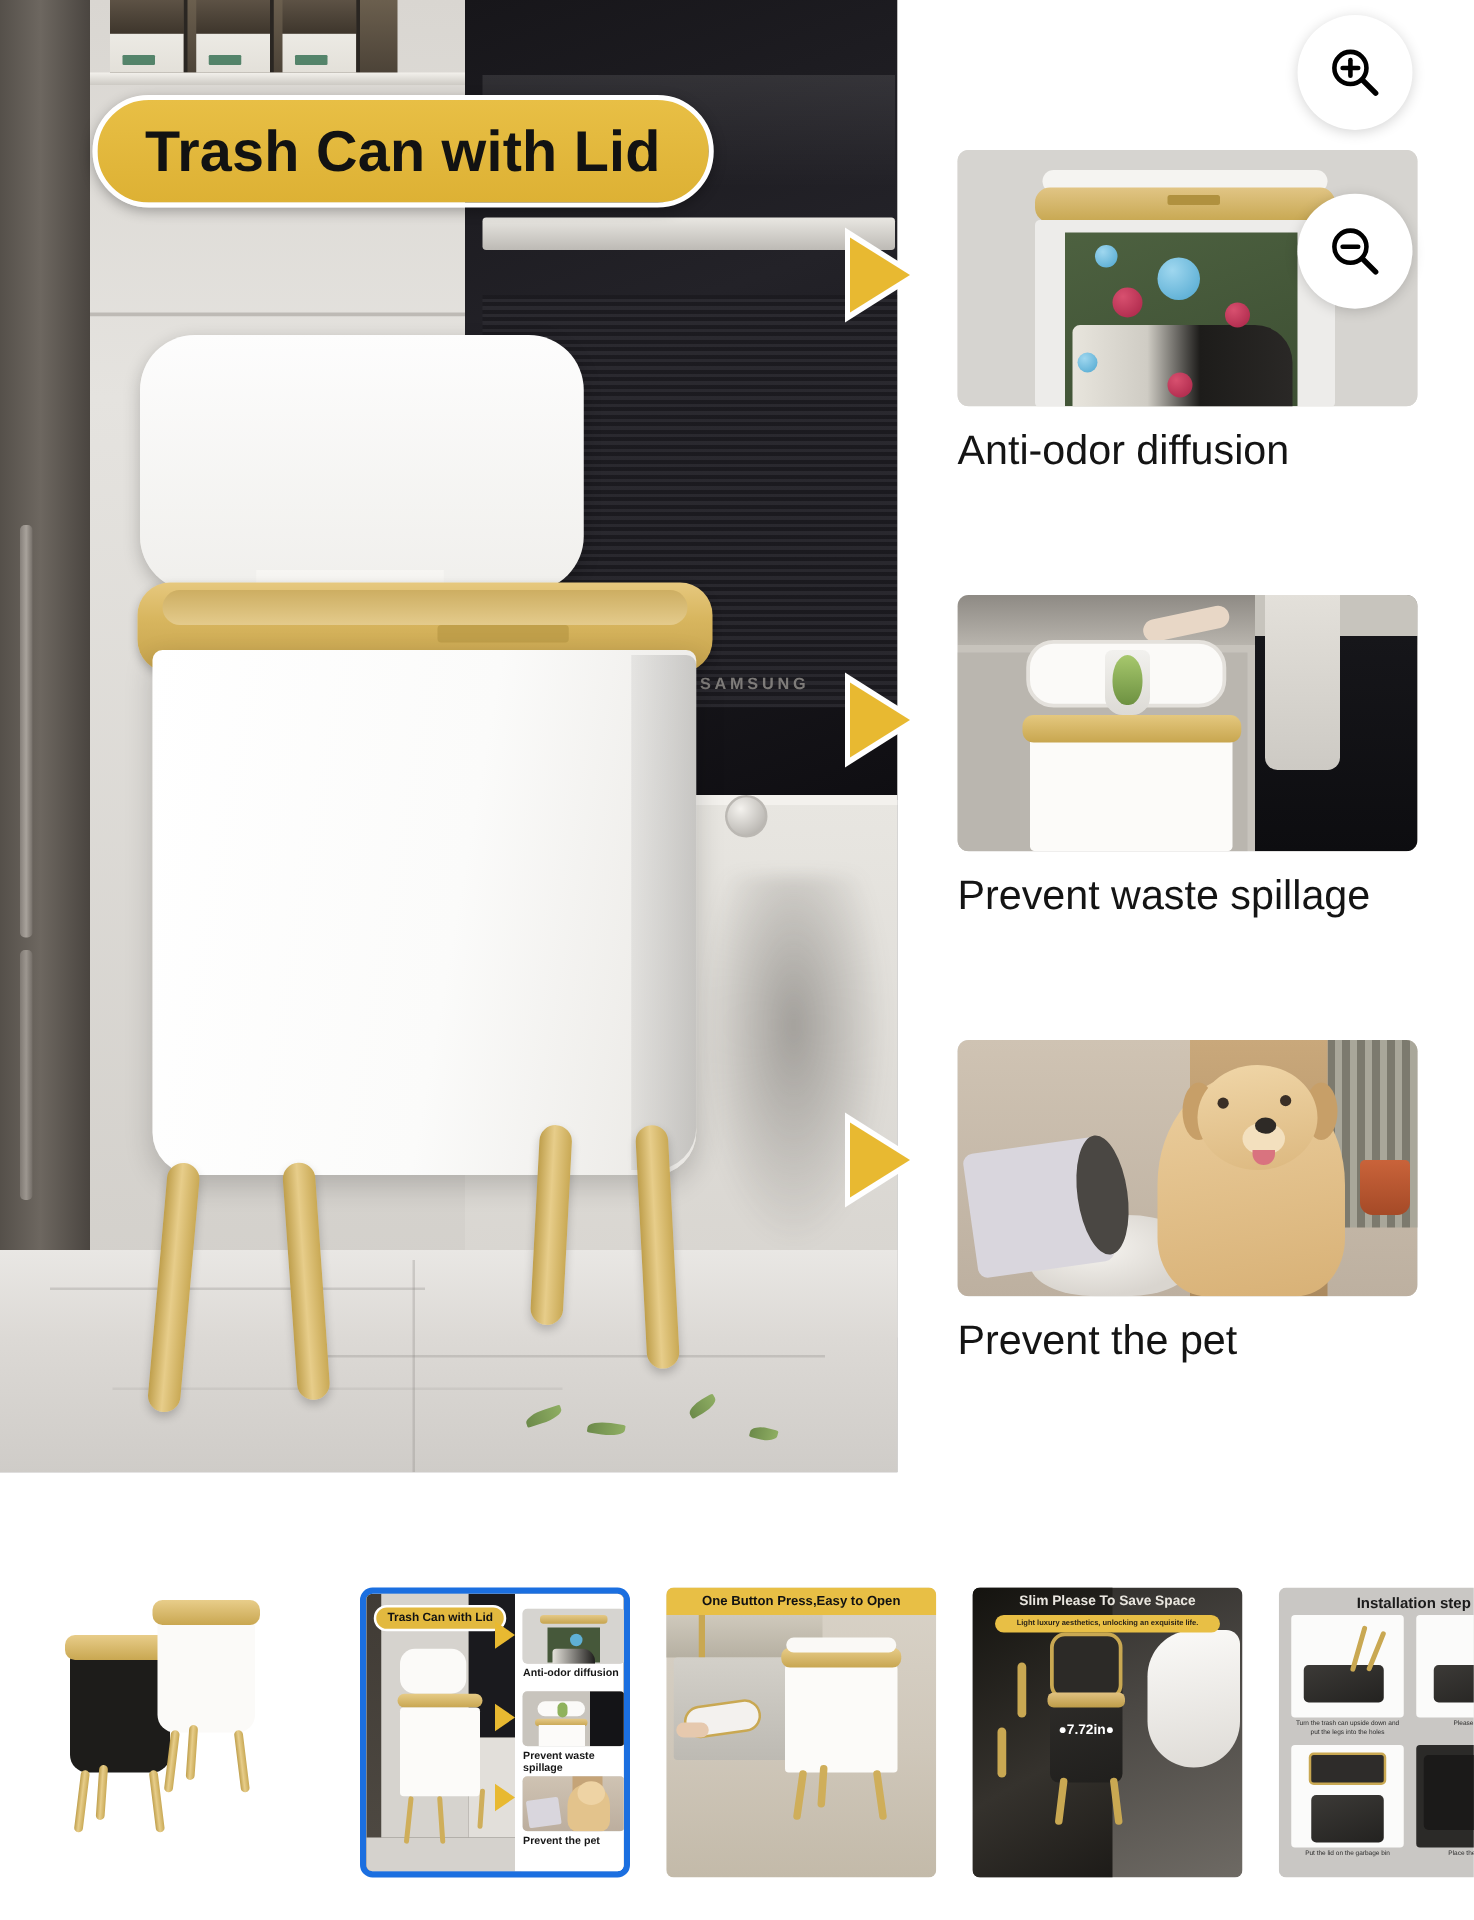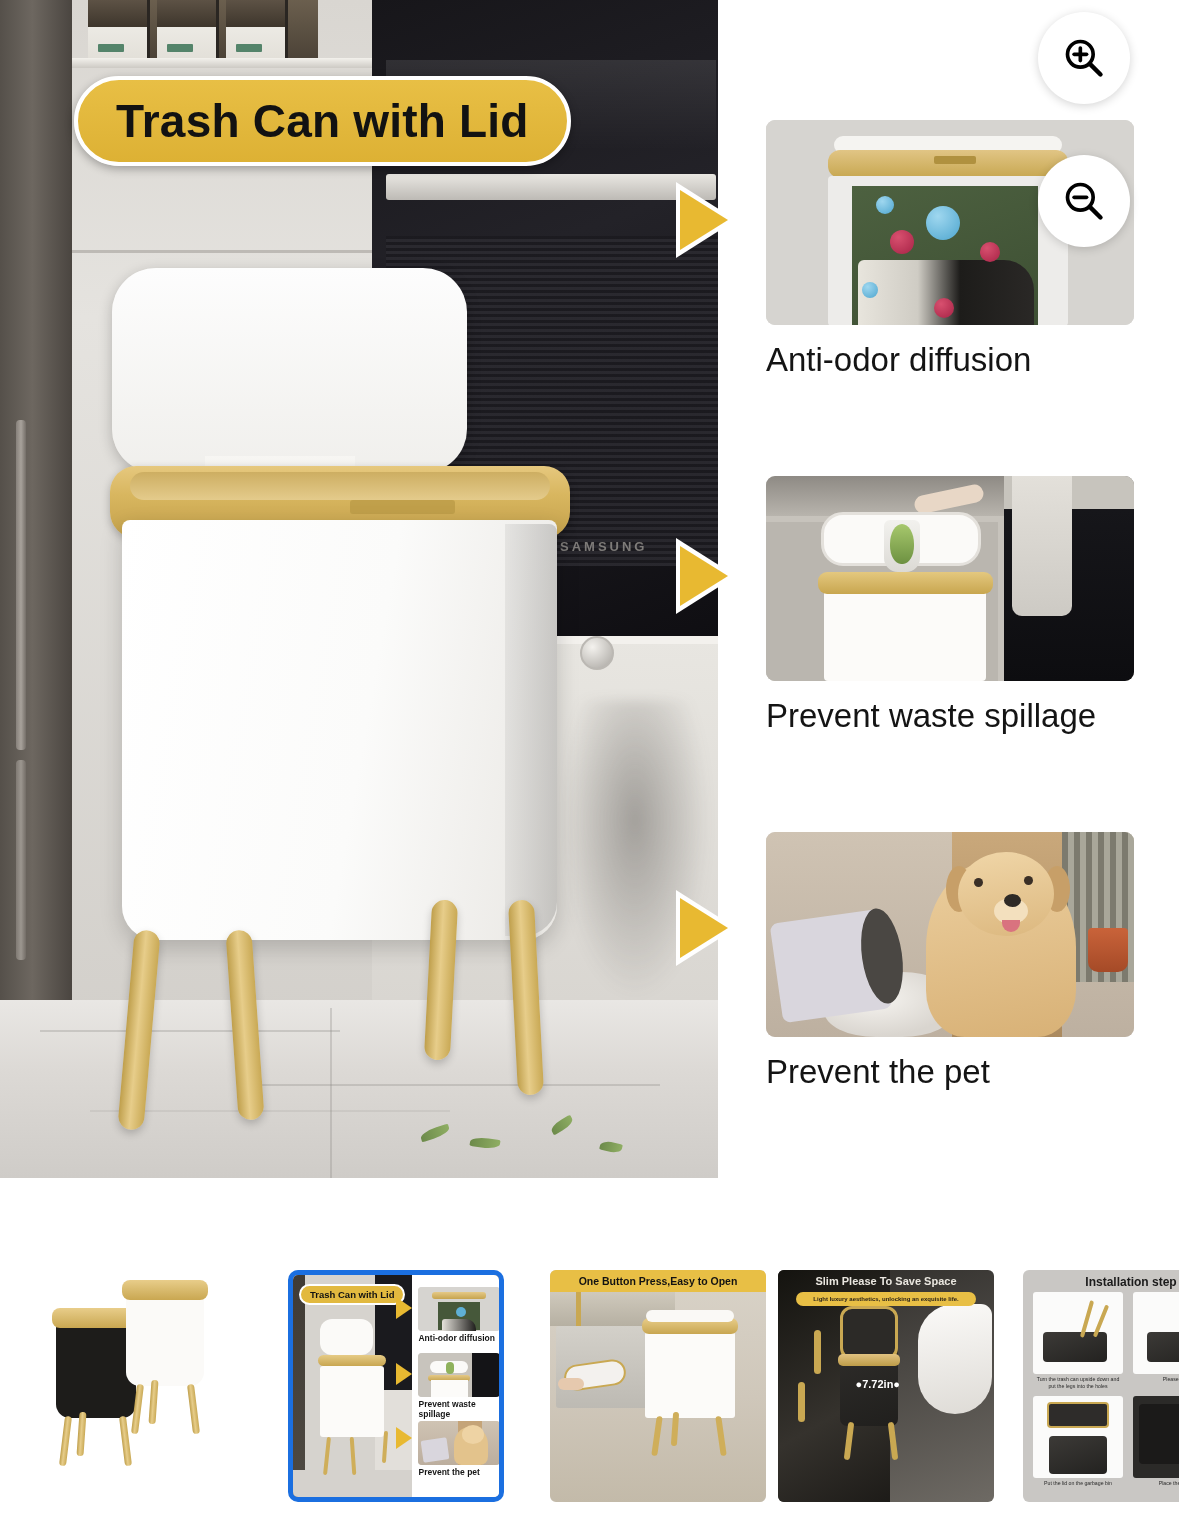--- a/index.html
+++ b/index.html
@@ -341,21 +341,21 @@
             font-size:11px;font-weight:700;color:#e9e6df;}
   .t4-sub{position:absolute;left:18px;top:22px;width:180px;height:14px;border-radius:7px;
           background:#e8bf45;display:flex;align-items:center;justify-content:center;}
   .t4-sub span{font-size:6px;color:#2b2318;white-space:nowrap;font-weight:700;}
   .t4-can{position:absolute;left:62px;top:46px;width:58px;height:110px;border-radius:7px;
           background:linear-gradient(160deg,#33312e,#201f1d);}
   .t4-can-lid{position:absolute;left:62px;top:36px;width:58px;height:54px;border-radius:12px;
               background:#2c2a27;border:3px solid #c9a852;}
   .t4-can-rim{position:absolute;left:60px;top:84px;width:62px;height:12px;border-radius:5px;
               background:linear-gradient(180deg,#e1c281,#bd9c48);}
-  .t4-dim{position:absolute;left:60px;top:108px;width:62px;text-align:right;
+  .t4-dim{position:absolute;left:60px;top:108px;width:62px;text-align:center;
           font-size:11px;font-weight:700;color:#fff;}
   .t4-leg{position:absolute;width:6px;height:38px;border-radius:3px;background:#c9a852;}
   .t4-toilet{position:absolute;right:2px;top:34px;width:74px;height:110px;
              border-radius:40px 12px 40px 40px;background:linear-gradient(170deg,#fbfaf8,#dedbd6);}
   .t4-bar{position:absolute;width:7px;border-radius:4px;background:#c9a852;}
 
   
   .t5-bg{position:absolute;inset:0;background:#c9c7c4;}
   .t5-title{position:absolute;left:0;top:5px;width:100%;text-align:center;
             font-size:12px;font-weight:700;color:#1b1b1b;}
@@ -580,21 +580,21 @@
               <div style="position:absolute;left:4px;top:18px;width:26px;height:22px;background:#d9d6dd;border-radius:2px;transform:rotate(-8deg);"></div>
               <div style="position:absolute;left:36px;top:6px;width:34px;height:38px;border-radius:46% 46% 22% 22%;background:#e3c38c;"></div>
               <div style="position:absolute;left:44px;top:4px;width:22px;height:19px;border-radius:50%;background:#eed3a4;"></div>
             </div>
             <div class="cp">Prevent the pet</div>
           </div>
         </div>
       </div>
     </div>
 
-    <div class="thumb-item" style="left:550px;padding-left:28px;">
+    <div class="thumb-item" style="left:533px;padding-left:28px;">
       <div class="t-inner">
         <div class="t3-bg"></div>
         <div class="t3-counter"></div>
         <div class="t3-faucet"></div>
         <div class="t3-inset"></div>
         <div class="t3-ins-lid"></div>
         <div class="t3-hand"></div>
         <div class="t3-body"></div>
         <div class="t3-rim"></div>
         <div class="t3-lid"></div>

